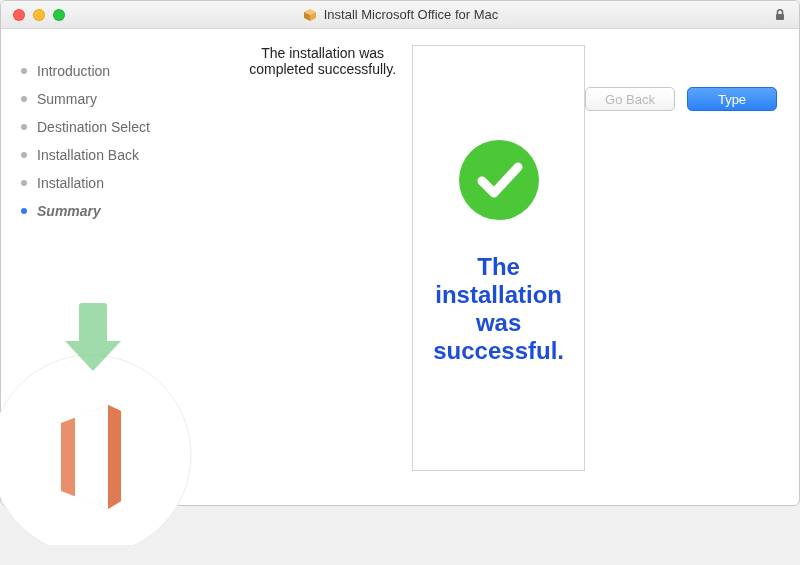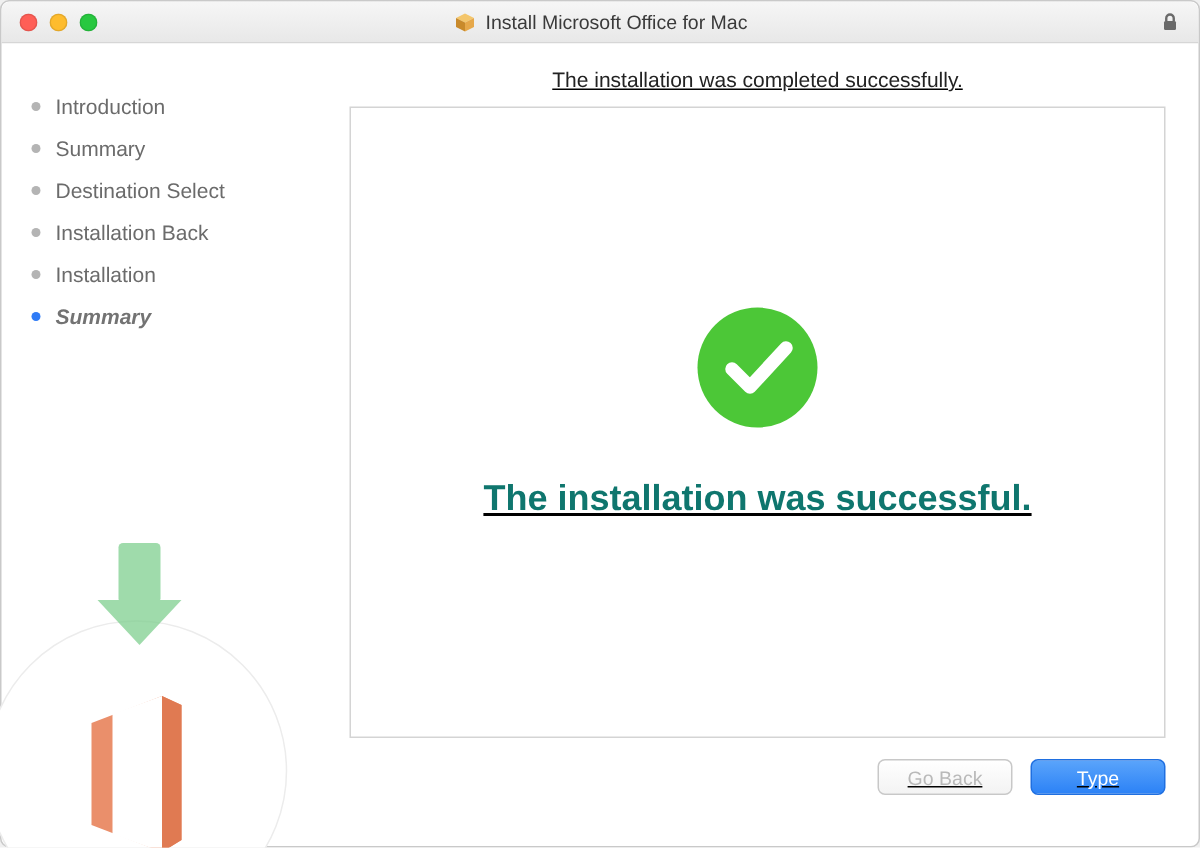--- a/index.html
+++ b/index.html
@@ -5,21 +5,21 @@
     * { box-sizing: border-box; margin: 0; padding: 0; }
     body {
       font-family: -apple-system, BlinkMacSystemFont, "Helvetica Neue", sans-serif;
       background: #f0f0f0;
       width: 800px;
       height: 565px;
       overflow: hidden;
     }
     .window {
       width: 800px;
-      height: 565px;
+      height: 506px;
       background: #ffffff;
       border: 1px solid #c9c9c9;
       border-radius: 6px;
       display: flex;
       flex-direction: column;
       position: relative;
     }
     .titlebar {
       height: 28px;
       background: linear-gradient(#f6f6f6, #e8e8e8);
@@ -94,22 +94,21 @@
       left: -30px;
       bottom: -40px;
       width: 250px;
       height: 260px;
       pointer-events: none;
     }
     .main {
       flex: 1;
       padding: 16px 22px 34px 0;
       display: flex;
-      flex-direction: column;
-      text-decoration: underline;
+      flex-direction: row;
     }
     .header-line {
       text-align: center;
       font-size: 14px;
       color: #222;
       margin-bottom: 10px;
     }
     .panel {
       flex: 1;
       background: #ffffff;
@@ -119,21 +118,21 @@
       align-items: center;
       justify-content: center;
       padding: 20px;
     }
     .check-badge {
       margin-bottom: 26px;
     }
     .success-heading {
       font-size: 24px;
       font-weight: 700;
-      color: #0f766e;
+      color: #1d4ed8;
       margin-bottom: 14px;
       text-align: center;
     }
     .success-sub {
       font-size: 14px;
       color: #333;
       text-align: center;
     }
     .footer {
       display: flex;
@@ -146,20 +145,21 @@
       min-width: 90px;
       padding: 0 14px;
       font-size: 13px;
       border-radius: 5px;
       border: 1px solid #c8c8c8;
       background: linear-gradient(#ffffff, #f3f3f3);
       display: inline-flex;
       align-items: center;
       justify-content: center;
       cursor: pointer;
+      margin-top: 28px;
     }
     .btn.disabled {
       color: #b9b9b9;
       cursor: default;
     }
     .btn.primary {
       background: linear-gradient(#5aa4fb, #2c82f6);
       border: 1px solid #1f6fe0;
       color: #fff;
     }

